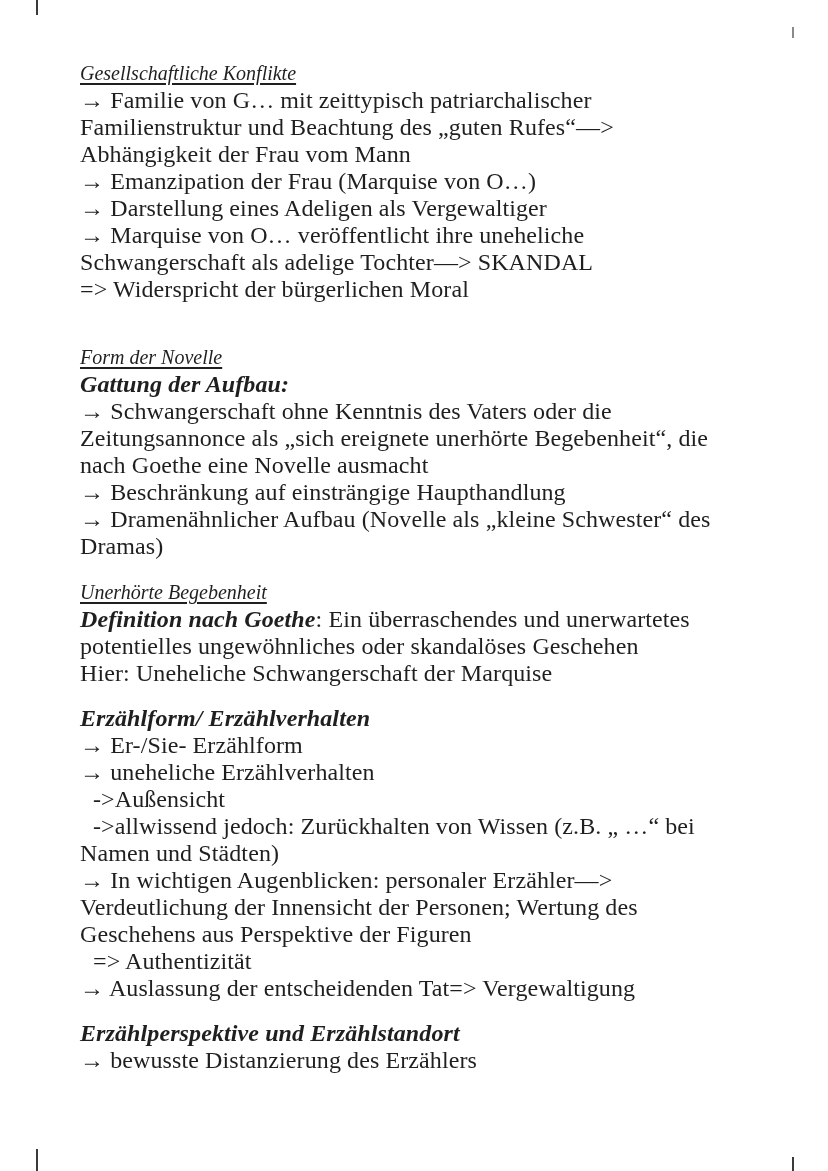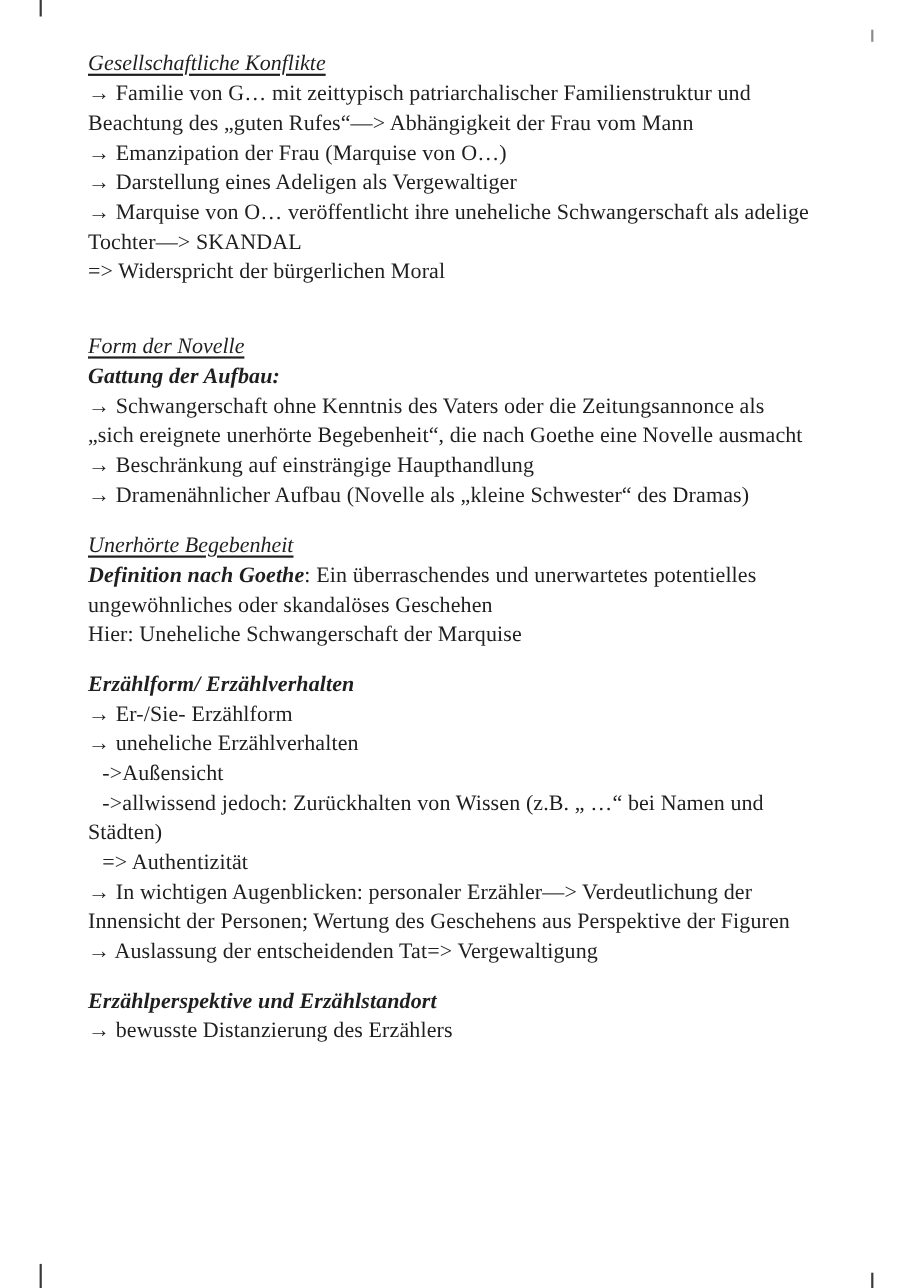--- a/index.html
+++ b/index.html
@@ -11,41 +11,41 @@
     height: 1171px;
     background: #ffffff;
     position: relative;
     overflow: hidden;
     font-family: "Liberation Serif", serif;
     color: #1f1f1f;
   }
   #doc {
     position: absolute;
     left: 80px;
-    top: 44px;
+    top: 59px;
     width: 660px;
   }
   .section {
     margin: 0 0 18px 0;
   }
   .section:first-child {
     margin-bottom: 40px;
   }
   .heading {
     margin: 0;
     font-size: 20px;
     line-height: 28px;
     font-weight: normal;
     font-style: italic;
     text-decoration: underline;
     text-underline-offset: 3px;
   }
   .line {
     margin: 0;
-    font-size: 20px;
+    font-size: 24px;
     line-height: 27px;
     letter-spacing: 0.1px;
   }
   .line.indent {
     text-indent: 13px;
   }
   .bi {
     font-weight: bold;
     font-style: italic;
   }
@@ -91,21 +91,21 @@
       <h2 class="heading">Unerhörte Begebenheit</h2>
       <p class="line"><span class="bi">Definition nach Goethe</span><span class="n">: Ein überraschendes und unerwartetes potentielles ungewöhnliches oder skandalöses Geschehen</span></p>
       <p class="line"><span class="n">Hier: Uneheliche Schwangerschaft der Marquise</span></p>
     </section>
     <section class="section">
       <p class="line"><span class="bi">Erzählform/ Erzählverhalten</span></p>
       <p class="line"><span class="n">→ Er-/Sie- Erzählform</span></p>
       <p class="line"><span class="n">→ uneheliche Erzählverhalten</span></p>
       <p class="line indent"><span class="n">-&gt;Außensicht</span></p>
       <p class="line indent"><span class="n">-&gt;allwissend jedoch: Zurückhalten von Wissen (z.B. „ …“ bei Namen und Städten)</span></p>
+      <p class="line"><span class="n">→ In wichtigen Augenblicken: personaler Erzähler—&gt; Verdeutlichung der Innensicht der Personen; Wertung des Geschehens aus Perspektive der Figuren</span></p>
       <p class="line indent"><span class="n">=&gt; Authentizität</span></p>
-      <p class="line"><span class="n">→ In wichtigen Augenblicken: personaler Erzähler—&gt; Verdeutlichung der Innensicht der Personen; Wertung des Geschehens aus Perspektive der Figuren</span></p>
       <p class="line"><span class="n">→ Auslassung der entscheidenden Tat=&gt; Vergewaltigung</span></p>
     </section>
     <section class="section">
       <p class="line"><span class="bi">Erzählperspektive und Erzählstandort</span></p>
       <p class="line"><span class="n">→ bewusste Distanzierung des Erzählers</span></p>
     </section>
   </div>
 
 </body></html>

